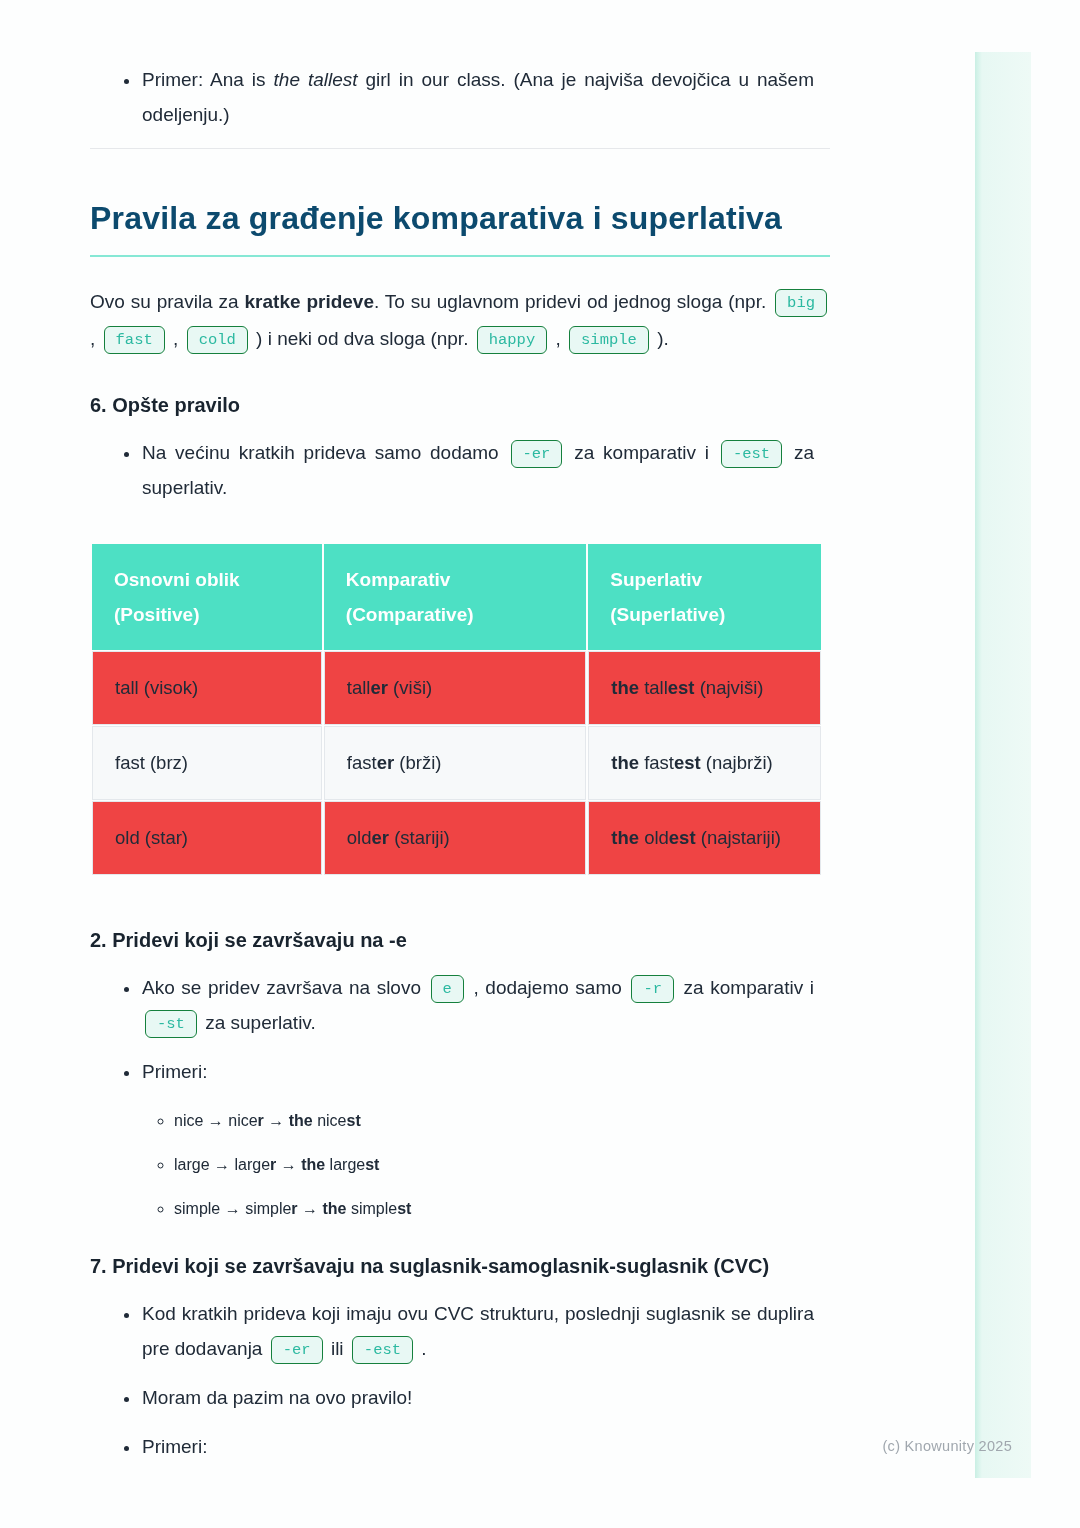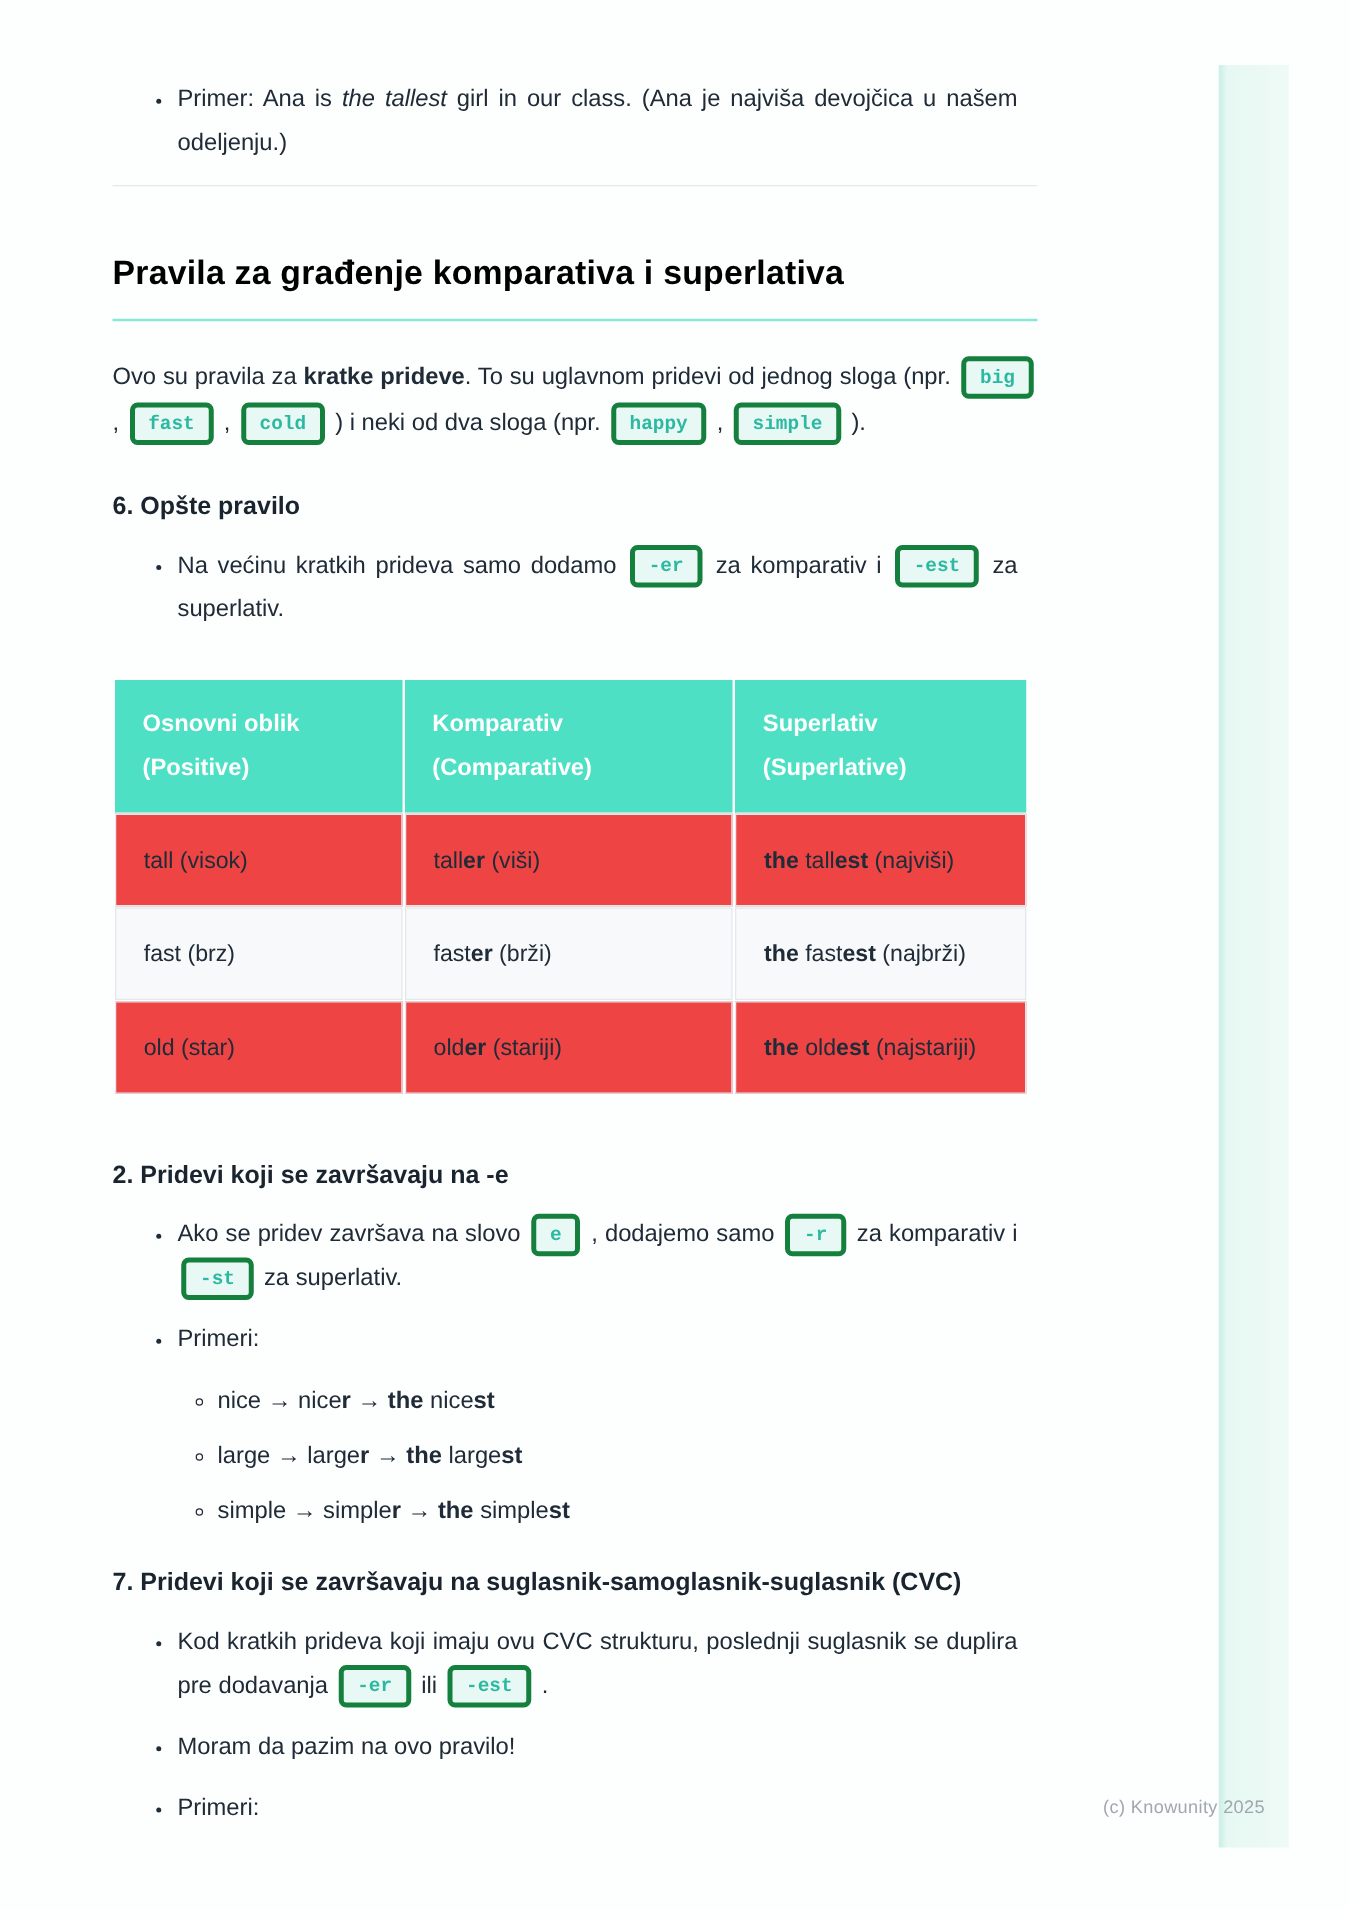--- a/index.html
+++ b/index.html
@@ -22,47 +22,47 @@
   }
   ul.doc-list > li{
     font-size:19px;line-height:35px;margin:0 0 14px 0;
     text-align:justify;padding-left:2px;
   }
   ul.doc-list > li::marker{color:#202b38;font-size:16px;}
   ul.sub-list{
     margin:14px 0 0 0;padding:0 0 0 32px;list-style:circle;
   }
   ul.sub-list > li{
-    font-size:19px;line-height:35px;margin:0 0 9px 0;text-align:left;
+    font-size:16px;line-height:35px;margin:0 0 9px 0;text-align:left;
   }
   .top-pad{height:46px;}
   hr.divider{
     border:none;border-top:1px solid #e6e8eb;margin:16px 0 0 0;
   }
   h1.page-title{
-    margin:44px 0 0 0;font-size:27px;line-height:50px;font-weight:bold;
-    color:#000000;letter-spacing:0.2px;
+    margin:44px 0 0 0;font-size:32px;line-height:50px;font-weight:bold;
+    color:#0c4a6e;letter-spacing:0.2px;
   }
   hr.title-underline{
     border:none;border-top:2px solid #86e8d5;margin:12px 0 0 0;
   }
   p.intro{
     margin:26px 0 0 0;font-size:19px;line-height:37px;text-align:justify;
   }
   h3.section-heading{
     margin:34px 0 0 0;font-size:20px;line-height:28px;font-weight:bold;color:#19242f;
   }
   .after-heading{margin-top:20px;}
   strong{font-weight:bold;}
   em{font-style:italic;}
   code.chip{
     display:inline-block;
     font-family:"Liberation Mono","DejaVu Sans Mono",monospace;
-    font-size:15.5px;font-weight:bold;color:#2cb9a1;
-    background:#e8f8f4;border:4px solid #15803d;border-radius:6px;
+    font-size:15.5px;font-weight:normal;color:#2cb9a1;
+    background:#e8f8f4;border:1px solid #15803d;border-radius:6px;
     padding:3px 11px;line-height:20px;margin:0 3px;vertical-align:1px;
   }
   table.cmp-table{
     width:733px;margin:38px 0 0 0;
     border-collapse:separate;border-spacing:2px 1px;
     table-layout:fixed;
   }
   table.cmp-table th{
     background:#4de0c4;color:#ffffff;font-weight:bold;
     font-size:19px;line-height:35px;text-align:left;

